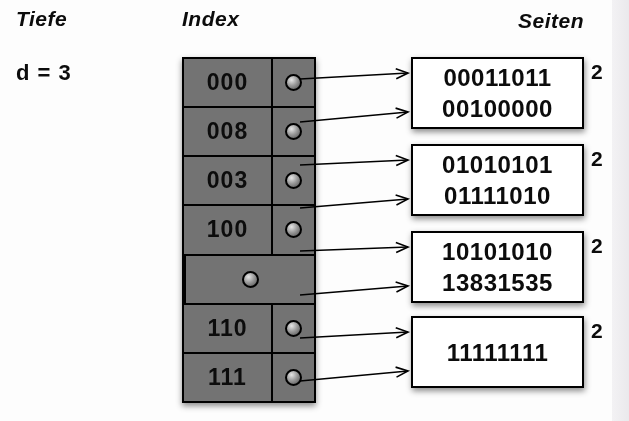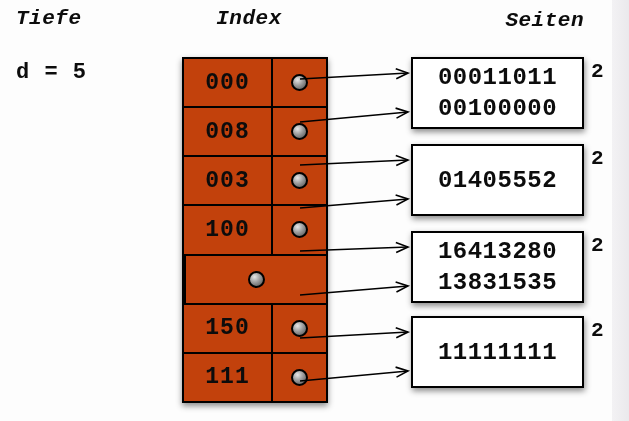--- a/index.html
+++ b/index.html
@@ -1,49 +1,49 @@
 <!DOCTYPE html>
 <html><head>
 <meta charset="utf-8">
 <style>
   html, body { margin: 0; padding: 0; }
   .canvas {
     position: relative;
     width: 629px;
     height: 421px;
     background: #fdfdfd;
-    font-family: Liberation Mono, monospace;
+    font-family: Liberation Sans, sans-serif;
     color: #0c0c0c;
     overflow: hidden;
   }
   .hdr {
     position: absolute;
     font-style: italic;
     font-weight: bold;
     font-size: 21px;
     letter-spacing: 0.5px;
     white-space: nowrap;
   }
   .hdr-tiefe  { left: 16px;  top: 7px; }
-  .hdr-index  { left: 182px; top: 7px; width: 134px; text-align: center; }
+  .hdr-index  { left: 182px; top: 7px; width: 134px; }
   .hdr-seiten { left: 411px; top: 9px; width: 173px; text-align: right; }
   .depth-value {
     position: absolute;
     left: 16px; top: 60px;
     font-size: 22px;
     font-weight: bold;
     letter-spacing: 1px;
     white-space: nowrap;
   }
   .index-table {
     position: absolute;
     left: 182px; top: 57px;
-    width: 146px; height: 346px;
+    width: 134px; height: 346px;
     border: 2px solid #000;
-    background: #c2410c;
+    background: #737373;
     box-sizing: border-box;
     display: flex;
     flex-direction: column;
     box-shadow: 0px 3px 6px rgba(0,0,0,0.45);
   }
   .index-row {
     flex: 1;
     display: flex;
     border-bottom: 2px solid #000;
   }
@@ -113,21 +113,21 @@
 </head>
 <body>
 
 <div class="canvas">
 
   <div class="right-strip"></div>
 
   <div class="hdr hdr-tiefe">Tiefe</div>
   <div class="hdr hdr-index">Index</div>
   <div class="hdr hdr-seiten">Seiten</div>
-  <div class="depth-value">d = 5</div>
+  <div class="depth-value">d = 3</div>
 
   <div class="index-table">
     <div class="index-row">
       <div class="cell-label">000</div>
       <div class="cell-ptr">
           <span class="dot"></span>
         </div>
     </div>
     <div class="index-row">
       <div class="cell-label">008</div>
@@ -146,21 +146,21 @@
       <div class="cell-ptr">
           <span class="dot"></span>
         </div>
     </div>
     <div class="index-row">
       <div class="cell-ptr">
           <span class="dot"></span>
         </div>
     </div>
     <div class="index-row">
-      <div class="cell-label">150</div>
+      <div class="cell-label">110</div>
       <div class="cell-ptr">
           <span class="dot"></span>
         </div>
     </div>
     <div class="index-row">
       <div class="cell-label">111</div>
       <div class="cell-ptr">
           <span class="dot"></span>
         </div>
     </div>
@@ -182,26 +182,27 @@
     <line x1="300" y1="381" x2="408" y2="371" stroke="#000" stroke-width="1.6" marker-end="url(#ah)"></line>
   </svg>
 
   <div class="page" style="top:57px">
     <div class="page-record">00011011</div>
     <div class="page-record">00100000</div>
   </div>
   <div class="local-depth" style="top:60px">2</div>
 
   <div class="page" style="top:144px">
-    <div class="page-record">01405552</div>
+    <div class="page-record">01010101</div>
+    <div class="page-record">01111010</div>
   </div>
   <div class="local-depth" style="top:147px">2</div>
 
   <div class="page" style="top:231px">
-    <div class="page-record">16413280</div>
+    <div class="page-record">10101010</div>
     <div class="page-record">13831535</div>
   </div>
   <div class="local-depth" style="top:234px">2</div>
 
   <div class="page" style="top:316px">
     <div class="page-record">11111111</div>
   </div>
   <div class="local-depth" style="top:319px">2</div>
 
 </div>

